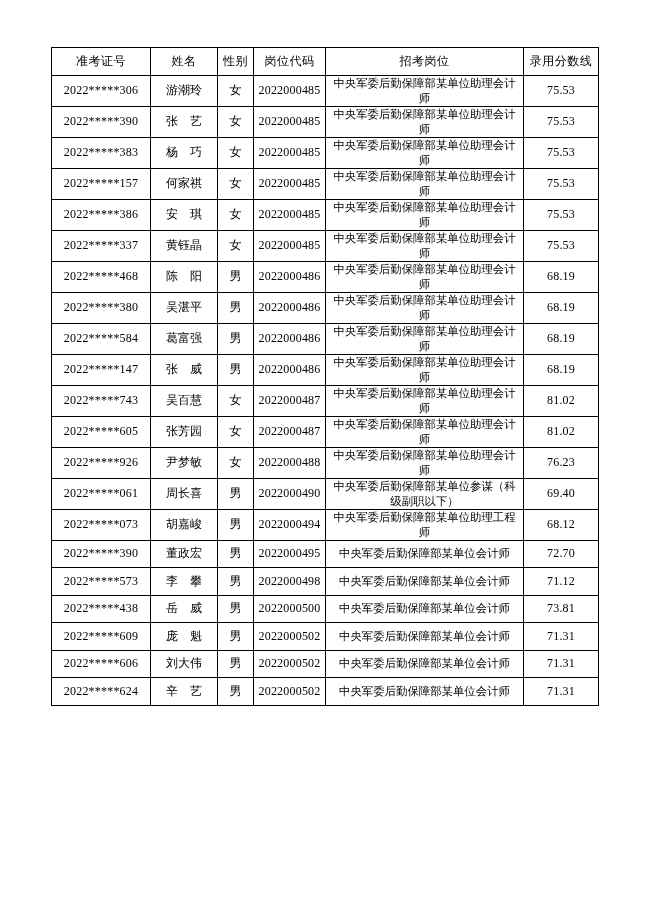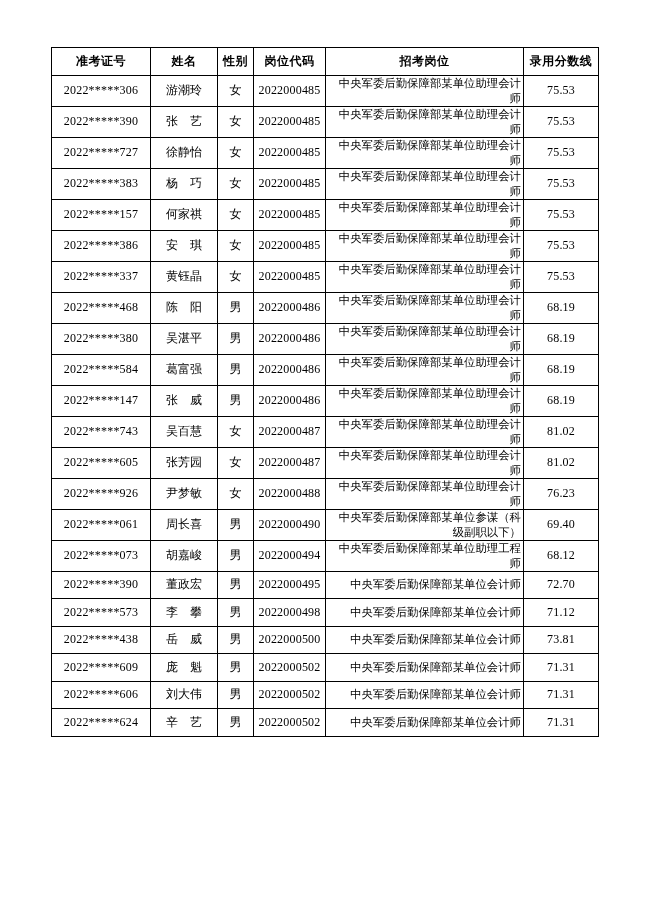--- a/index.html
+++ b/index.html
@@ -29,26 +29,26 @@
   table.score-table td {
     border: 1px solid #000000;
     text-align: center;
     vertical-align: middle;
     font-size: 12px;
     height: 26.5px;
     padding: 0 1px;
     overflow: hidden;
   }
   table.score-table th {
-    font-weight: bold;
+    font-weight: normal;
     letter-spacing: 0.5px;
     margin-top: 43px;
   }
   table.score-table td.cell-position {
-    text-align: right;
+    text-align: center;
     font-size: 11.4px;
     line-height: 15px;
     padding: 0 2px;
     letter-spacing: 0;
   }
   table.score-table td.cell-id,
   table.score-table td.cell-code,
   table.score-table td.cell-score {
     font-size: 12px;
     letter-spacing: 0.2px;
@@ -99,28 +99,20 @@
 
   <tr>
     <td class="cell-id">2022*****390</td>
     <td class="cell-name">张　艺</td>
     <td class="cell-gender">女</td>
     <td class="cell-code">2022000485</td>
     <td class="cell-position">中央军委后勤保障部某单位助理会计师</td>
     <td class="cell-score">75.53</td>
   </tr>
 
-  <tr>
-    <td class="cell-id">2022*****727</td>
-    <td class="cell-name">徐静怡</td>
-    <td class="cell-gender">女</td>
-    <td class="cell-code">2022000485</td>
-    <td class="cell-position">中央军委后勤保障部某单位助理会计师</td>
-    <td class="cell-score">75.53</td>
-  </tr>
 
 
   <tr>
     <td class="cell-id">2022*****383</td>
     <td class="cell-name">杨　巧</td>
     <td class="cell-gender">女</td>
     <td class="cell-code">2022000485</td>
     <td class="cell-position">中央军委后勤保障部某单位助理会计师</td>
     <td class="cell-score">75.53</td>
   </tr>

